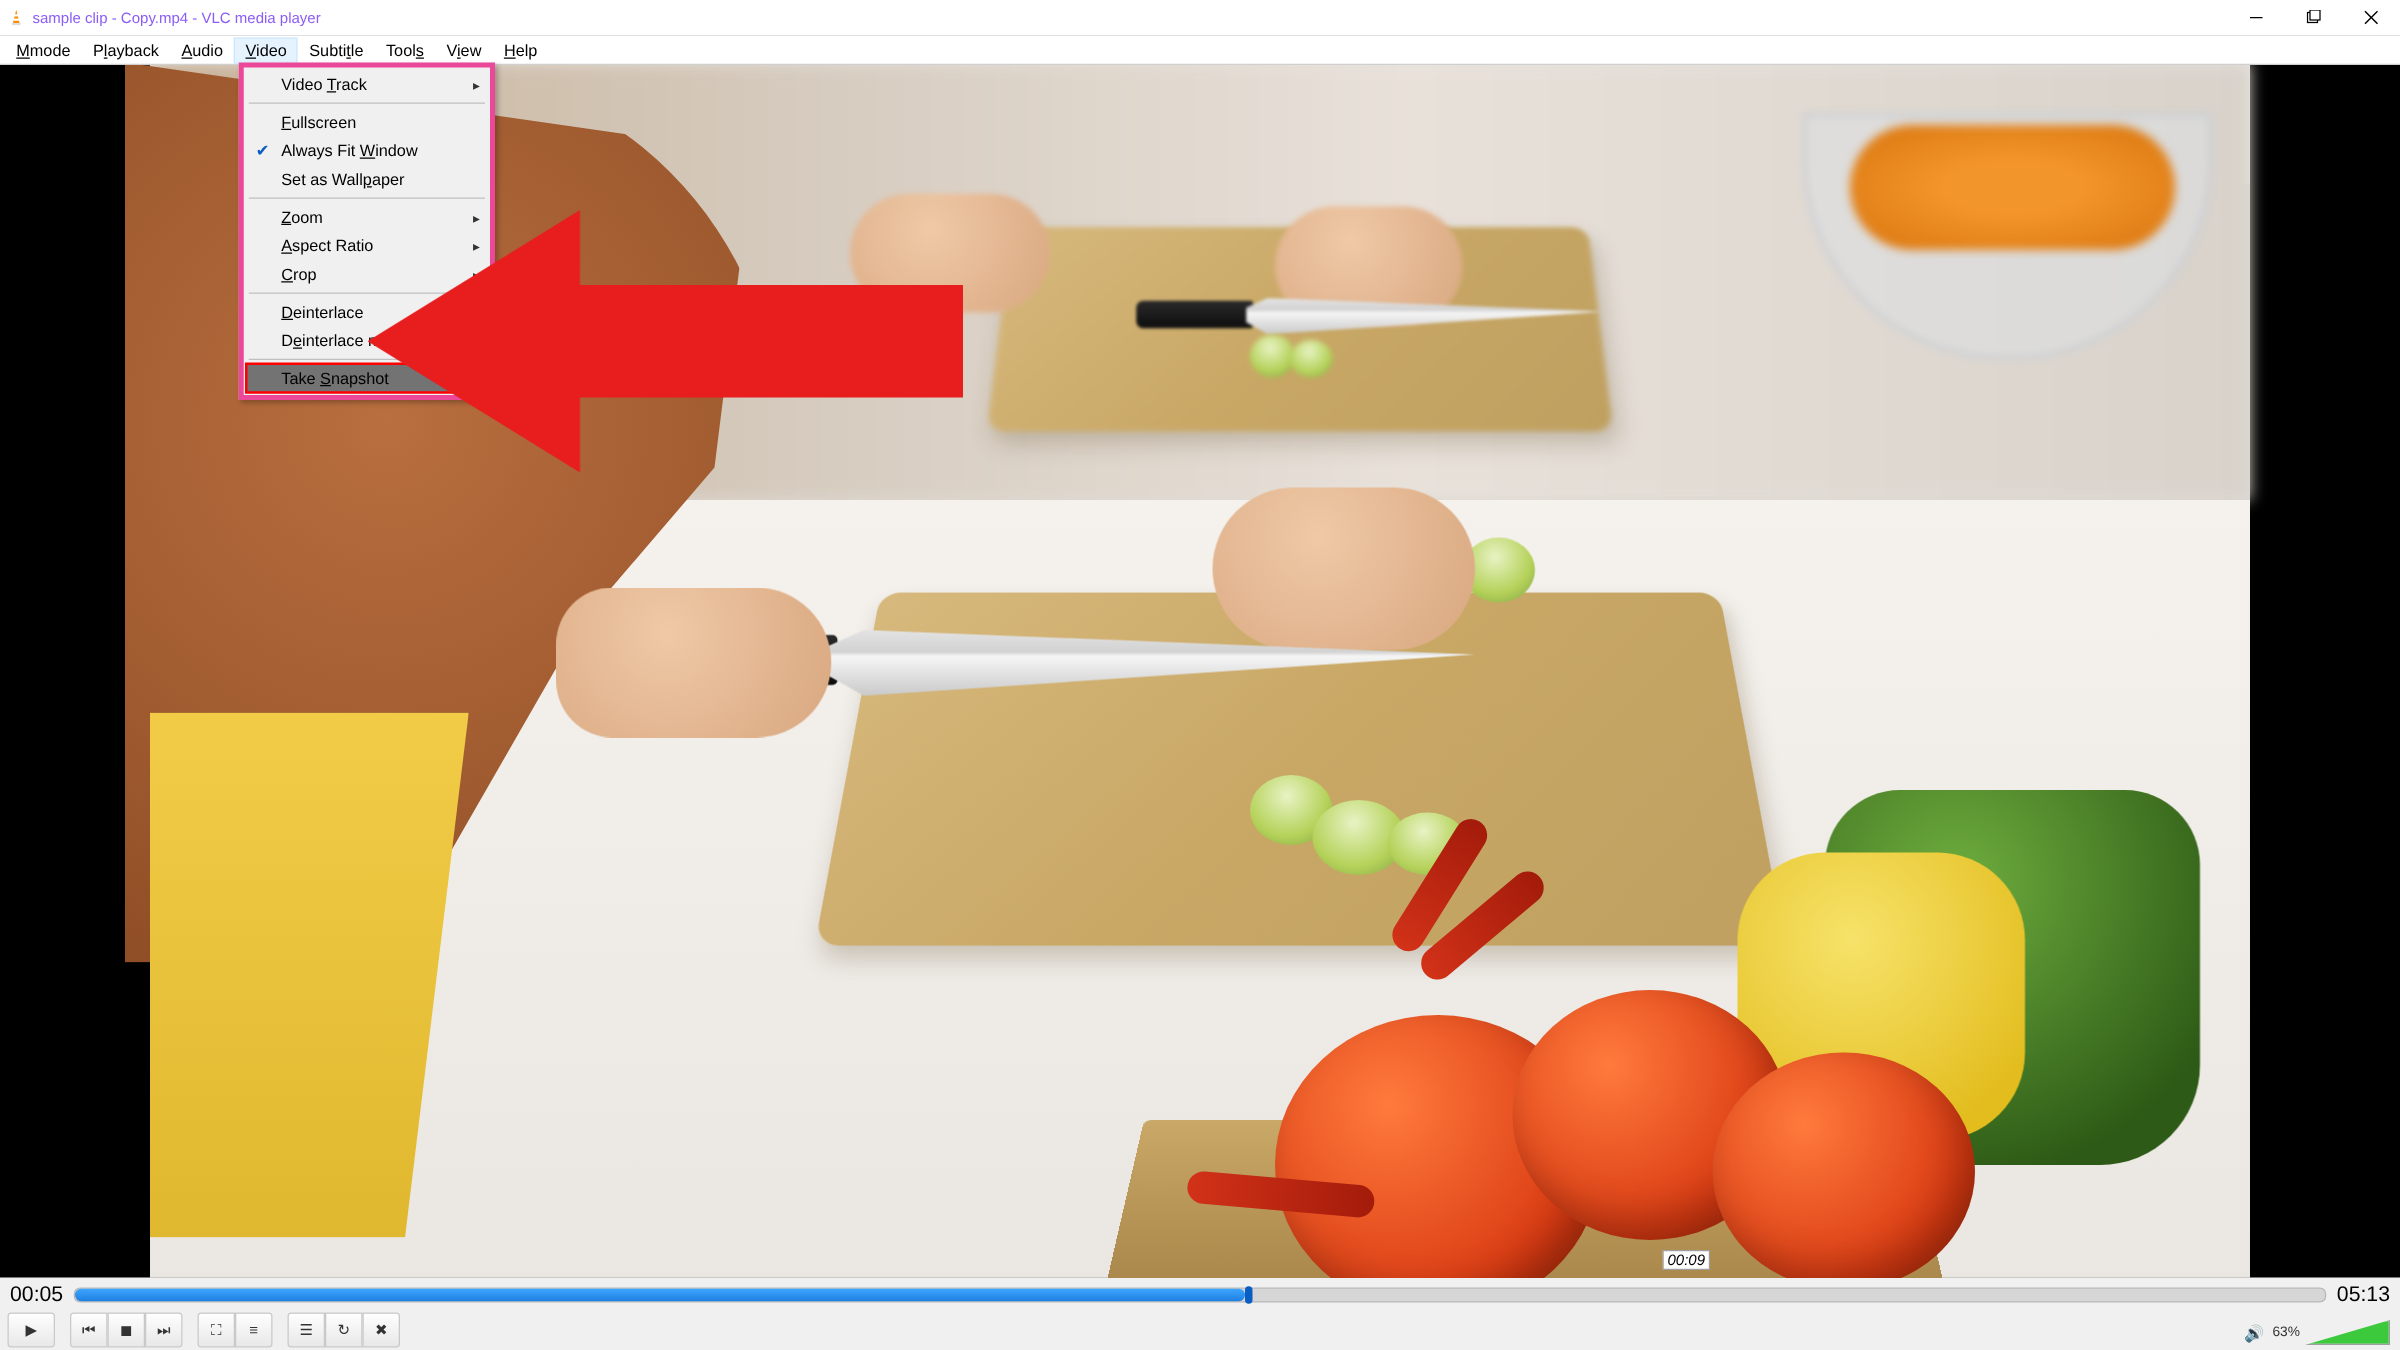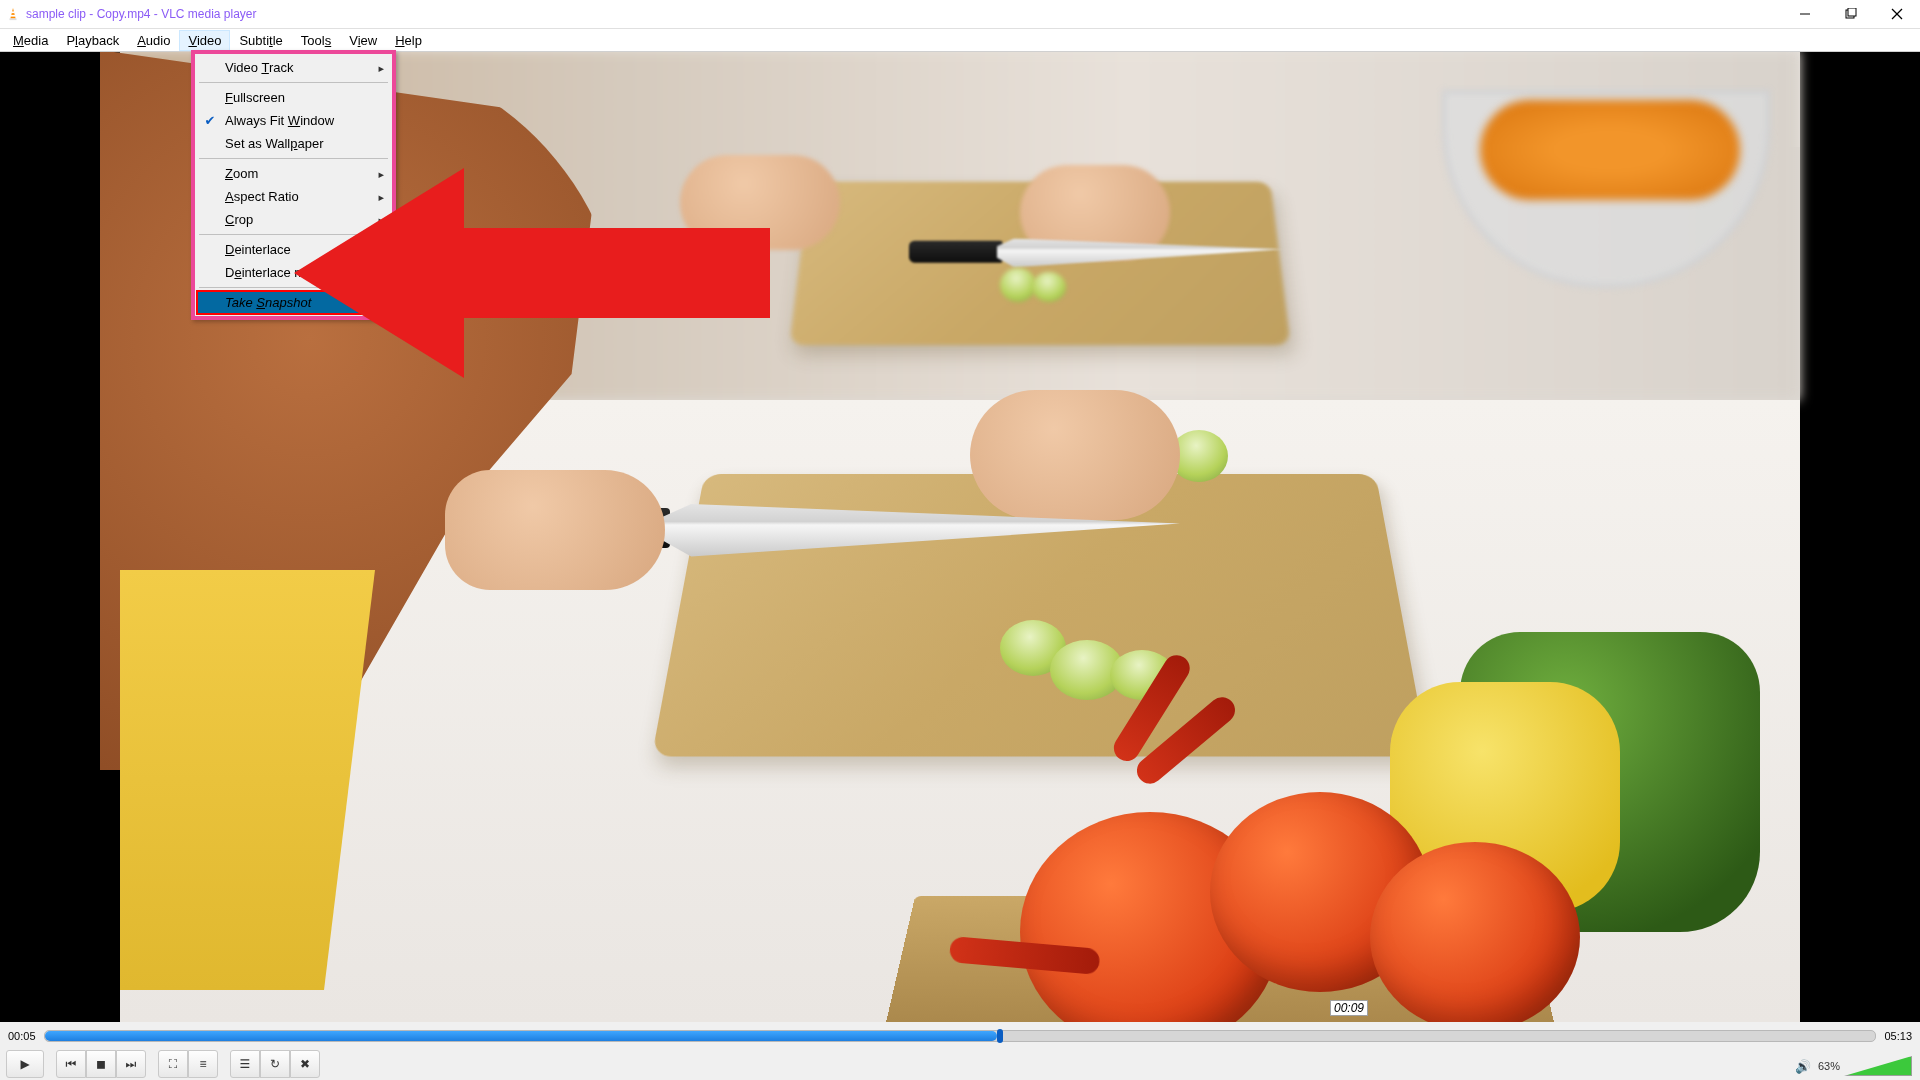--- a/index.html
+++ b/index.html
@@ -87,24 +87,23 @@
   }
   .drop-row .sub-arrow {
     position:absolute; right:6px; top:6px;
     font-size:11px; color:#333;
   }
   .drop-sep {
     height:1px; margin:3px 2px;
     background:#c0c0c0;
   }
   .drop-row.highlight-snap {
-    background:#0369a1;
+    background:#737373;
     outline: 2px solid red;
     outline-offset: -1px;
-    font-style: italic;
   }
   .video-area {
     position: absolute;
     top: 50px; left: 0; right: 0;
     bottom: 58px;
     background: #000;
     overflow: hidden;
   }
   
   .frame {
@@ -232,21 +231,21 @@
     font-size:12px;
     padding:0 3px;
     z-index: 120;
   }
   .seekbar-row {
     position:absolute; left:0; right:0; bottom:33px;
     height: 22px;
     display:flex; align-items:center;
     padding: 0 8px;
     background:#f0f0f0;
-    font-size:11px;
+    font-size:17px;
   }
   .seek-track {
     flex:1; height:10px; margin:0 8px; position:relative;
     background:#d6d6d6; border-radius:5px;
     border:1px solid #b8b8b8;
   }
   .seek-fill {
     position:absolute; left:0; top:0; bottom:0;
     width: 52%;
     background: linear-gradient(to bottom,#3ea6ff,#1e7fe0);
@@ -319,21 +318,21 @@
     <div class="win-btn">
         <svg width="12" height="12">
           <line x1="1" y1="1" x2="11" y2="11" stroke="#000" stroke-width="1.2"></line>
           <line x1="11" y1="1" x2="1" y2="11" stroke="#000" stroke-width="1.2"></line>
         </svg>
       </div>
   </div>
 </div>
 
 <div class="menubar">
-  <div class="menu-item"><span class="mnemonic">M</span><span>edia</span></div>
+  <div class="menu-item"><span class="mnemonic">M</span><span>mode</span></div>
   <div class="menu-item">P<span class="mnemonic">l</span>ayback</div>
   <div class="menu-item"><span class="mnemonic">A</span>udio</div>
   <div class="menu-item open"><span class="mnemonic">V</span>ideo</div>
   <div class="menu-item">Subti<span class="mnemonic">t</span>le</div>
   <div class="menu-item">Tool<span class="mnemonic">s</span></div>
   <div class="menu-item">V<span class="mnemonic">i</span>ew</div>
   <div class="menu-item"><span class="mnemonic">H</span>elp</div>
 </div>
 
 <div class="video-area">

